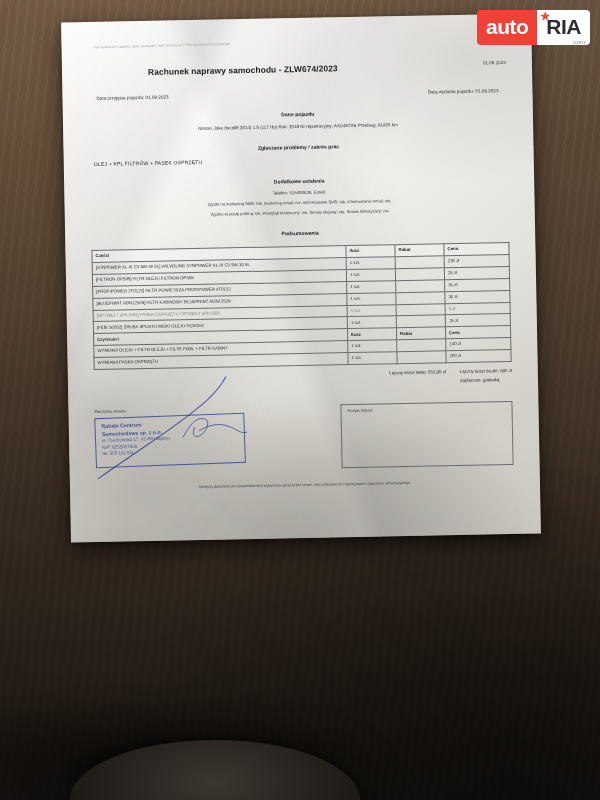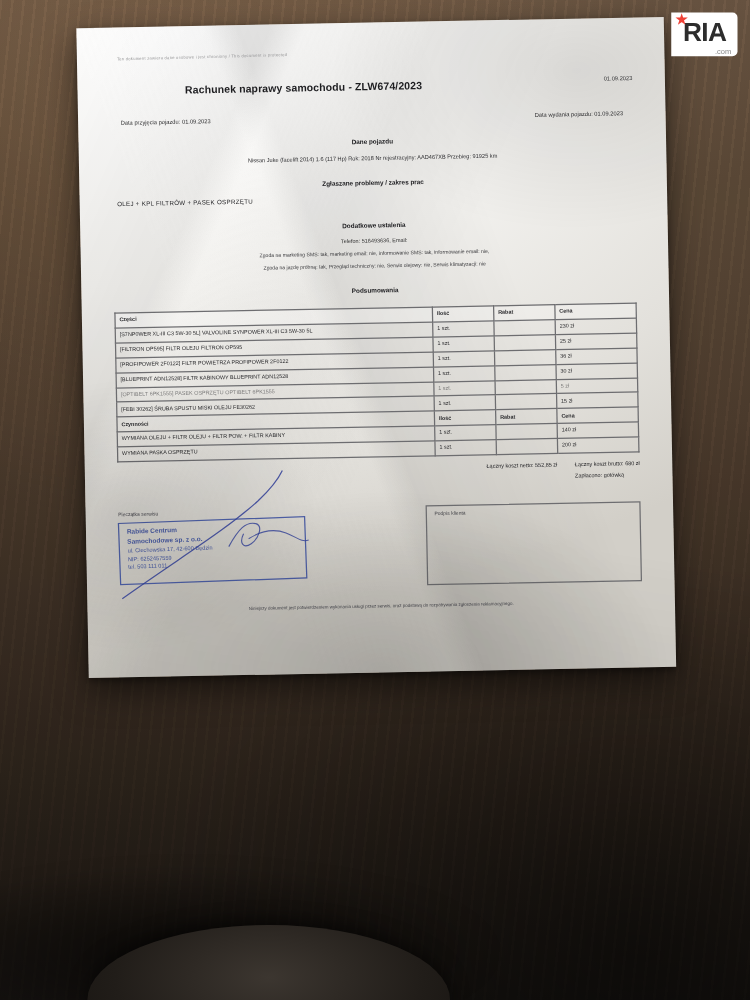--- a/index.html
+++ b/index.html
@@ -199,20 +199,21 @@
   }
 </style>
 </head>
 <body>
 
 <div class="photo-bg"></div>
 <div class="floor-shadow"></div>
 <div class="plate"></div>
 
 <div class="watermark">
+  <div class="wm-auto">auto</div>
   <div class="wm-ria">
     <span class="wm-star">★</span>
     <span>RIA</span>
     <span class="wm-com">.com</span>
   </div>
 </div>
 
 <div class="sheet-wrap">
   <div class="sheet">
     <div class="doc">

